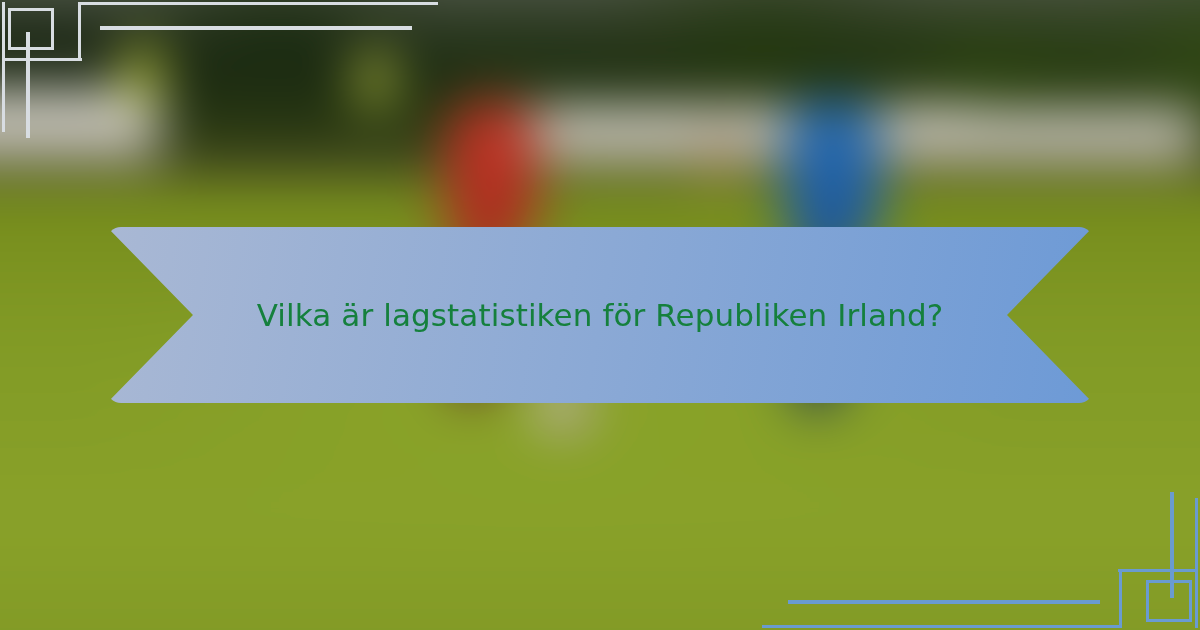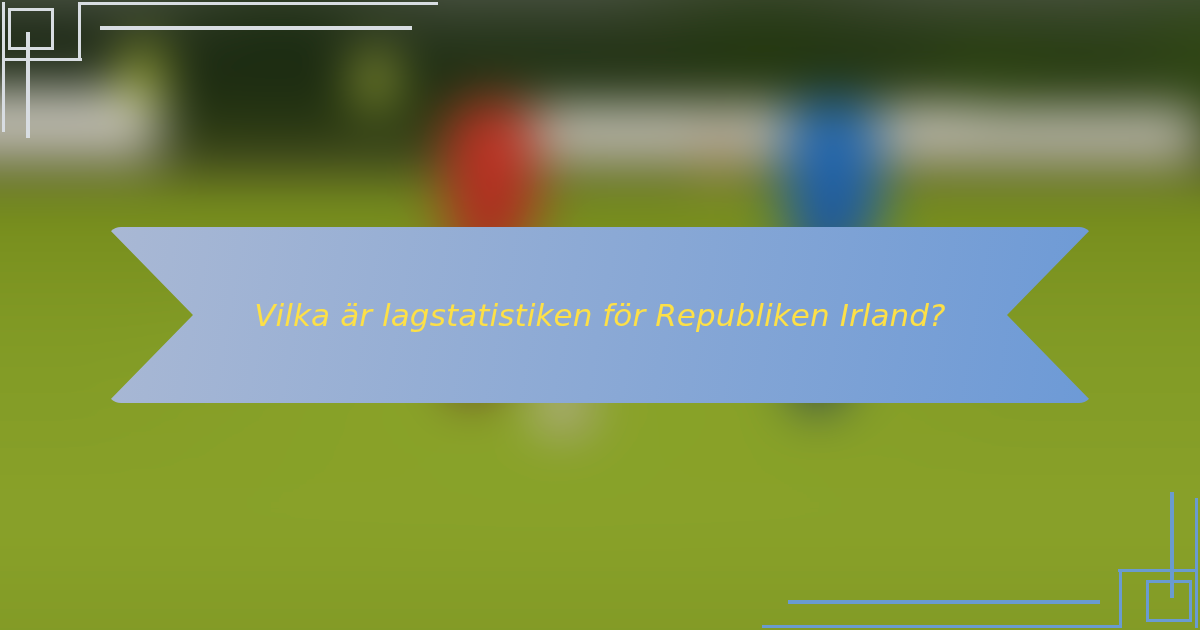--- a/index.html
+++ b/index.html
@@ -194,16 +194,16 @@
     <span class="hline-inner" style="background: rgb(106, 155, 208);"></span>
     <span class="vline-outer" style="background: rgb(106, 155, 208);"></span>
     <span class="vline-inner" style="background: rgb(106, 155, 208);"></span>
     <span class="elbow-h" style="background: rgb(106, 155, 208);"></span>
     <span class="elbow-v" style="background: rgb(106, 155, 208);"></span>
     <span class="box" style="border-color: rgb(106, 155, 208);"></span>
   </div>
 
   <div id="banner-wrap">
     <div id="banner-shape" style="background: linear-gradient(100deg, rgb(169, 184, 212) 0%, rgb(109, 154, 214) 100%);"></div>
-    <div id="banner-title" style="color: #fde047; font-style: italic;">Vilka är lagstatistiken för Republiken Irland?</div>
+    <div id="banner-title" style="color: #15803d;">Vilka är lagstatistiken för Republiken Irland?</div>
   </div>
 
 </div>
 
 </body></html>

